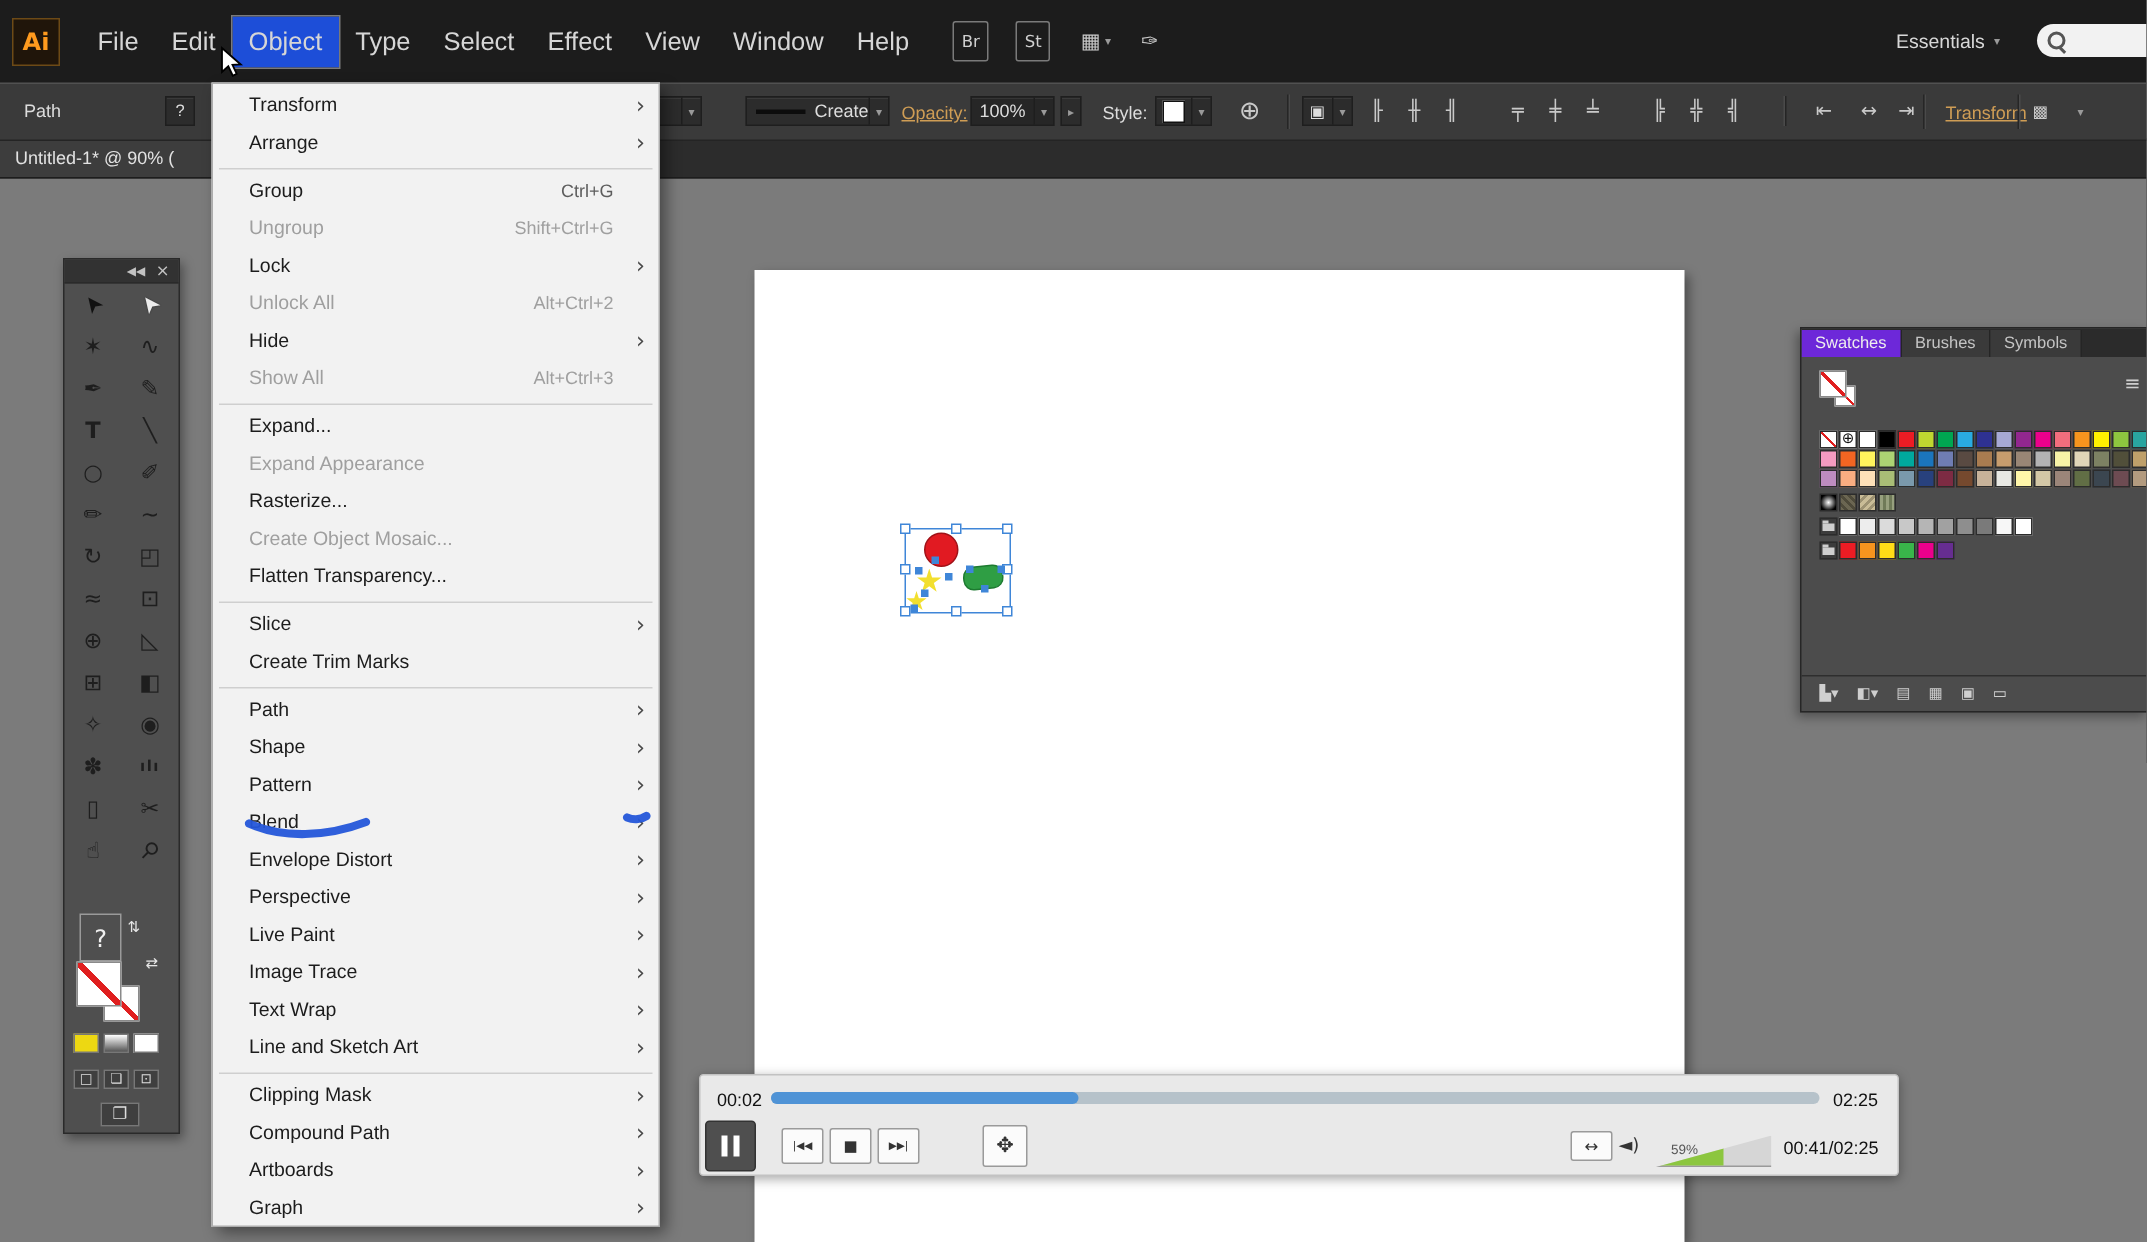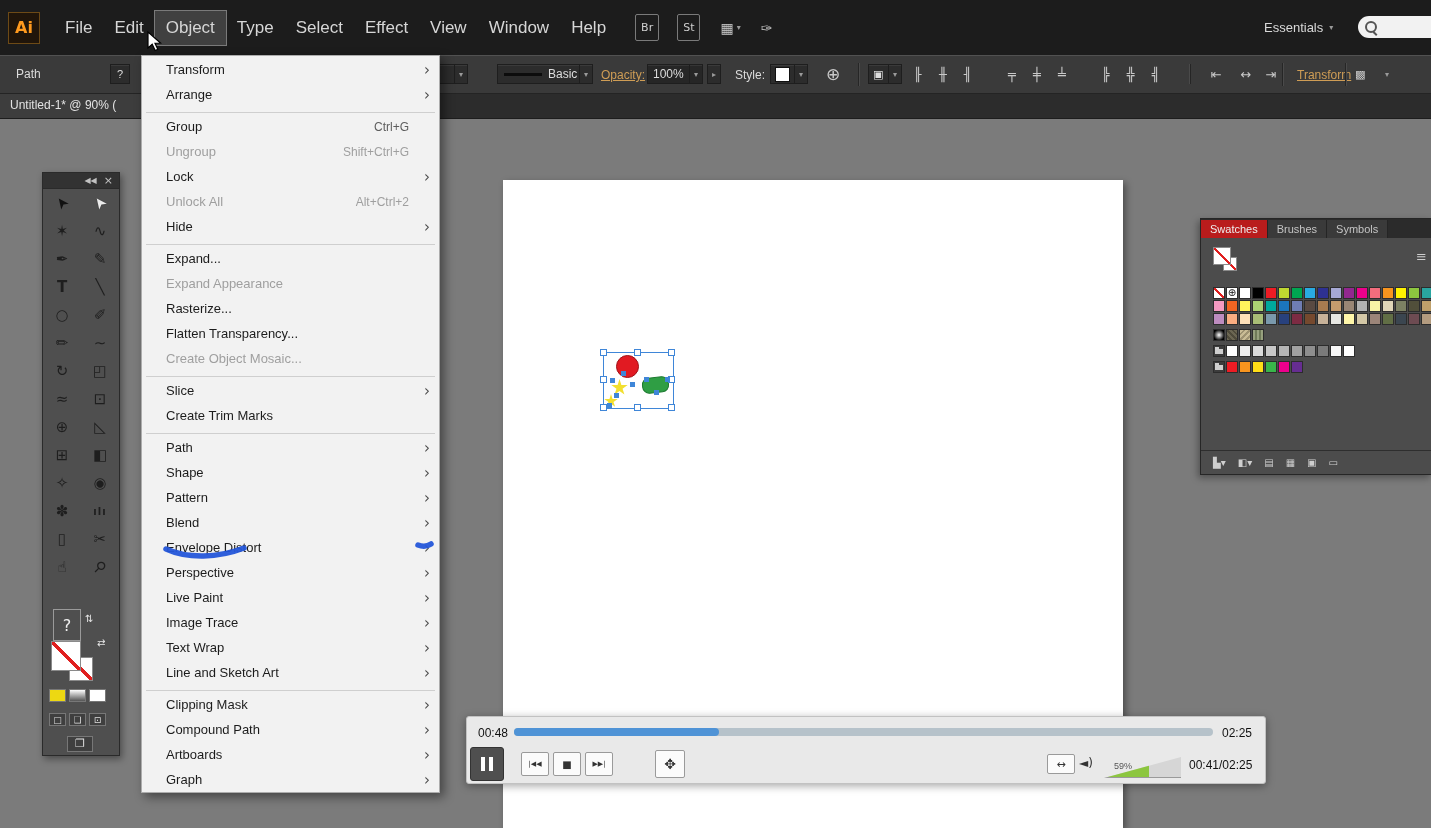--- a/index.html
+++ b/index.html
@@ -6,21 +6,21 @@
   #stage{position:relative;width:1431px;height:828px;overflow:hidden;background:#7b7b7b;
          font-family:"Liberation Sans",sans-serif;-webkit-font-smoothing:antialiased;}
   .glyph{font-family:"DejaVu Sans",sans-serif;}
 
   
   .menubar{position:absolute;left:0;top:0;width:100%;height:55px;background:#1c1c1c;display:flex;align-items:center;z-index:40;}
   .logo{width:30px;height:30px;margin:0 14px 0 8px;background:#20150a;border:1px solid #6d4a16;color:#ff9a1e;
         font-weight:bold;font-size:16px;display:flex;align-items:center;justify-content:center;flex:0 0 auto;}
   .mb-items{display:flex;align-items:center;}
   .mb-item{padding:7px 11px;font-size:17px;color:#d6d6d6;cursor:default;white-space:nowrap;}
-  .mb-item.active{background:#404040;outline:1px solid #7a7a7a;}
+  .mb-item.active{background:#1d4ed8;outline:1px solid #7a7a7a;}
   .mb-btn{border:1px solid #7a7a7a;color:#cfcfcf;font-size:11px;padding:6px 5px;margin-left:18px;border-radius:2px;}
   .mb-btn:first-of-type{margin-left:28px;}
   .mb-ico{margin-left:20px;color:#c9c9c9;font-size:14px;display:flex;align-items:center;gap:3px;}
   .dd{font-size:8px;color:#9a9a9a;}
   .workspace{position:absolute;left:1264px;top:0;height:55px;display:flex;align-items:center;gap:6px;color:#d8d8d8;font-size:13px;}
   .searchbox{position:absolute;left:1358px;top:16px;width:86px;height:22px;background:#f2f2f2;border-radius:11px;display:flex;align-items:center;padding-left:7px;}
   .mag{width:8px;height:8px;border:2px solid #555;border-radius:50%;position:relative;}
   .mag::after{content:"";position:absolute;left:7px;top:8px;width:2px;height:5px;background:#555;transform:rotate(-45deg);}
 
   
@@ -88,21 +88,21 @@
   .fs-square{position:absolute;background:#fff;border:1px solid #8a8a8a;box-sizing:border-box;}
   .redslash{background-image:linear-gradient(to top right,transparent 45%,#e01f1f 45%,#e01f1f 55%,transparent 55%);}
   .mode-btn{width:17px;height:13px;background:#3f3f3f;border:1px solid #777;display:inline-flex;align-items:center;
             justify-content:center;font-size:9px;color:#ddd;margin-right:3px;box-sizing:border-box;}
 
   
   .swatches-panel{position:absolute;left:1200px;top:218px;width:232px;height:257px;background:#4c4c4c;
                   border:1px solid #262626;box-shadow:-2px 3px 7px rgba(0,0,0,.35);z-index:20;box-sizing:border-box;overflow:hidden;}
   .sp-tabs{height:19px;background:#2b2b2b;display:flex;align-items:flex-end;}
   .sp-tab{font-size:11px;color:#c4c4c4;padding:3px 9px;background:#3a3a3a;border-right:1px solid #252525;white-space:nowrap;}
-  .sp-tab.active{background:#b91c1c;color:#eee;}
+  .sp-tab.active{background:#6d28d9;color:#eee;}
   .sp-menu{position:absolute;right:5px;top:30px;color:#cfcfcf;font-size:13px;letter-spacing:-1px;}
   .sp-proxy{position:absolute;left:12px;top:28px;width:34px;height:30px;}
   .swatch-grid{position:absolute;left:12px;top:68px;}
   .sw-row{display:flex;height:12px;margin-bottom:1px;}
   .sw-row.sw-gap{margin-top:4px;}
   .sw{width:12px;height:12px;margin-right:1px;border:1px solid #2c2c2c;box-sizing:border-box;position:relative;background:#fff;flex:0 0 auto;}
   .sw-empty{background:transparent;border-color:transparent;}
   .sw-none::after{content:"";position:absolute;inset:0;background:linear-gradient(to top right,transparent 44%,#e01f1f 44%,#e01f1f 56%,transparent 56%);}
   .sw-reg::after{content:"⊕";position:absolute;inset:0;color:#111;font-size:10px;line-height:10px;text-align:center;font-family:"DejaVu Sans",sans-serif;}
   .sw-radial{background:radial-gradient(circle at 50% 50%,#ffffff 0%,#000000 78%);}
@@ -199,21 +199,21 @@
     <span class="cb-label" style="left:16px;top:11px;">Path</span>
     <div class="cb-box" style="left:110px;top:8px;width:20px;justify-content:center;">
       <span>?</span>
     </div>
     <div class="cb-box" style="left:438px;top:8px;width:30px;">
       <span style="flex:1"></span>
         <span class="cb-dd dd glyph">▾</span>
     </div>
     <div class="cb-box" style="left:497px;top:8px;width:96px;">
       <span class="stroke-line"></span>
-      <span style="flex:1;font-size:12px;">Basic</span>
+      <span style="flex:1;font-size:12px;">Create</span>
       <span class="cb-dd dd glyph">▾</span>
     </div>
     <span class="cb-link" style="left:601px;top:12px;">Opacity:</span>
     <div class="cb-box" style="left:647px;top:8px;width:56px;background:#262626;">
       <span style="flex:1;padding-left:5px;font-size:12px;">100%</span>
       <span class="cb-dd dd glyph">▾</span>
     </div>
     <div class="cb-box" style="left:707px;top:8px;width:14px;justify-content:center;">
       <span class="dd glyph">▸</span>
     </div>
@@ -445,21 +445,21 @@
     <span class="sp-fbtn glyph">▙▾</span>
         <span class="sp-fbtn glyph">◧▾</span>
         <span class="sp-fbtn glyph">▤</span>
         <span class="sp-fbtn glyph">▦</span>
         <span class="sp-fbtn glyph">▣</span>
         <span class="sp-fbtn glyph">▭</span>
       </div>
   </div>
 
   <div class="player">
-    <span class="p-time" style="left:11px;top:9px;">00:48</span>
+    <span class="p-time" style="left:11px;top:9px;">00:02</span>
     <div class="p-track">
       <div class="p-fill" style="width: 29.3%;"></div>
     </div>
     <span class="p-time" style="right:13px;top:9px;position:absolute;">02:25</span>
     <div class="pause-btn">
       <span class="pause-bar"></span>
       <span class="pause-bar"></span>
     </div>
     <div class="p-btn glyph" style="left:54px;top:35px;width:26px;height:22px;font-size:7px;">|◀◀</div>
     <div class="p-btn glyph" style="left:86px;top:35px;width:26px;height:22px;font-size:10px;">■</div>
@@ -509,47 +509,52 @@
       <div class="mi dim">
         <span class="mi-label">Unlock All</span>
         <span class="mi-short">Alt+Ctrl+2</span>
         <span class="mi-arrow glyph">›</span>
       </div>
       <div class="mi has-sub">
         <span class="mi-label">Hide</span>
         <span class="mi-short"></span>
         <span class="mi-arrow glyph">›</span>
       </div>
+      <div class="mi dim">
+        <span class="mi-label">Show All</span>
+        <span class="mi-short">Alt+Ctrl+3</span>
+        <span class="mi-arrow glyph">›</span>
+      </div>
       <div class="mi divider">
         
         
         
       </div>
       <div class="mi">
         <span class="mi-label">Expand...</span>
         <span class="mi-short"></span>
         <span class="mi-arrow glyph">›</span>
       </div>
       <div class="mi dim">
         <span class="mi-label">Expand Appearance</span>
         <span class="mi-short"></span>
         <span class="mi-arrow glyph">›</span>
       </div>
       <div class="mi">
         <span class="mi-label">Rasterize...</span>
         <span class="mi-short"></span>
         <span class="mi-arrow glyph">›</span>
       </div>
+      <div class="mi dim">
+        <span class="mi-label">Create Object Mosaic...</span>
+        <span class="mi-short"></span>
+        <span class="mi-arrow glyph">›</span>
+      </div>
       <div class="mi">
         <span class="mi-label">Flatten Transparency...</span>
-        <span class="mi-short"></span>
-        <span class="mi-arrow glyph">›</span>
-      </div>
-      <div class="mi dim">
-        <span class="mi-label">Create Object Mosaic...</span>
         <span class="mi-short"></span>
         <span class="mi-arrow glyph">›</span>
       </div>
       <div class="mi divider">
         
         
         
       </div>
       <div class="mi has-sub">
         <span class="mi-label">Slice</span>

